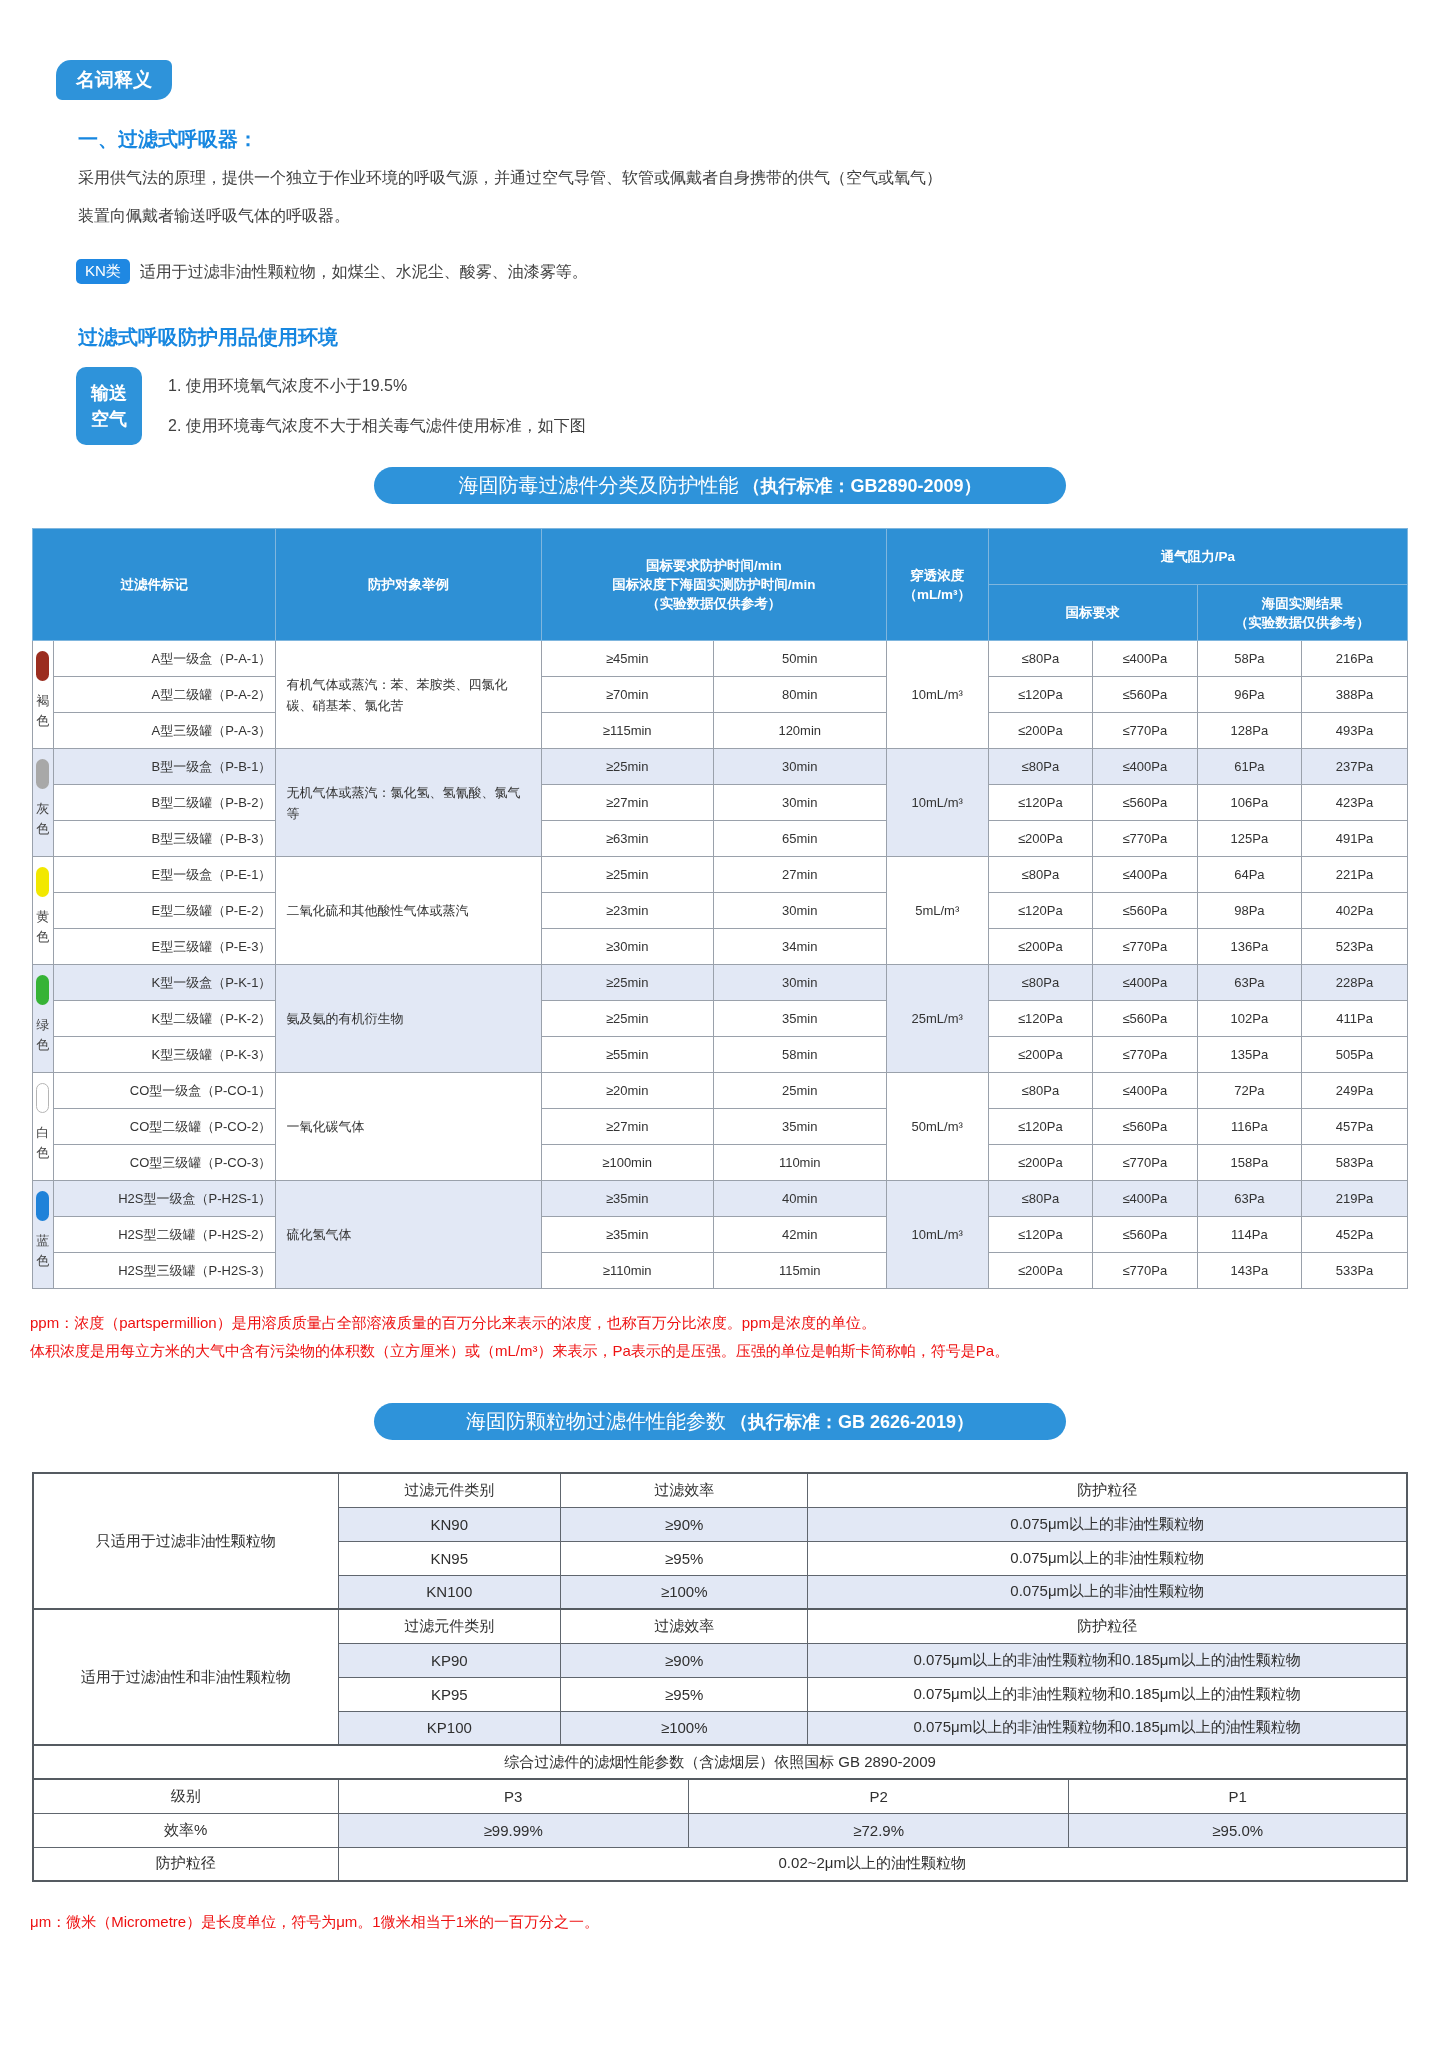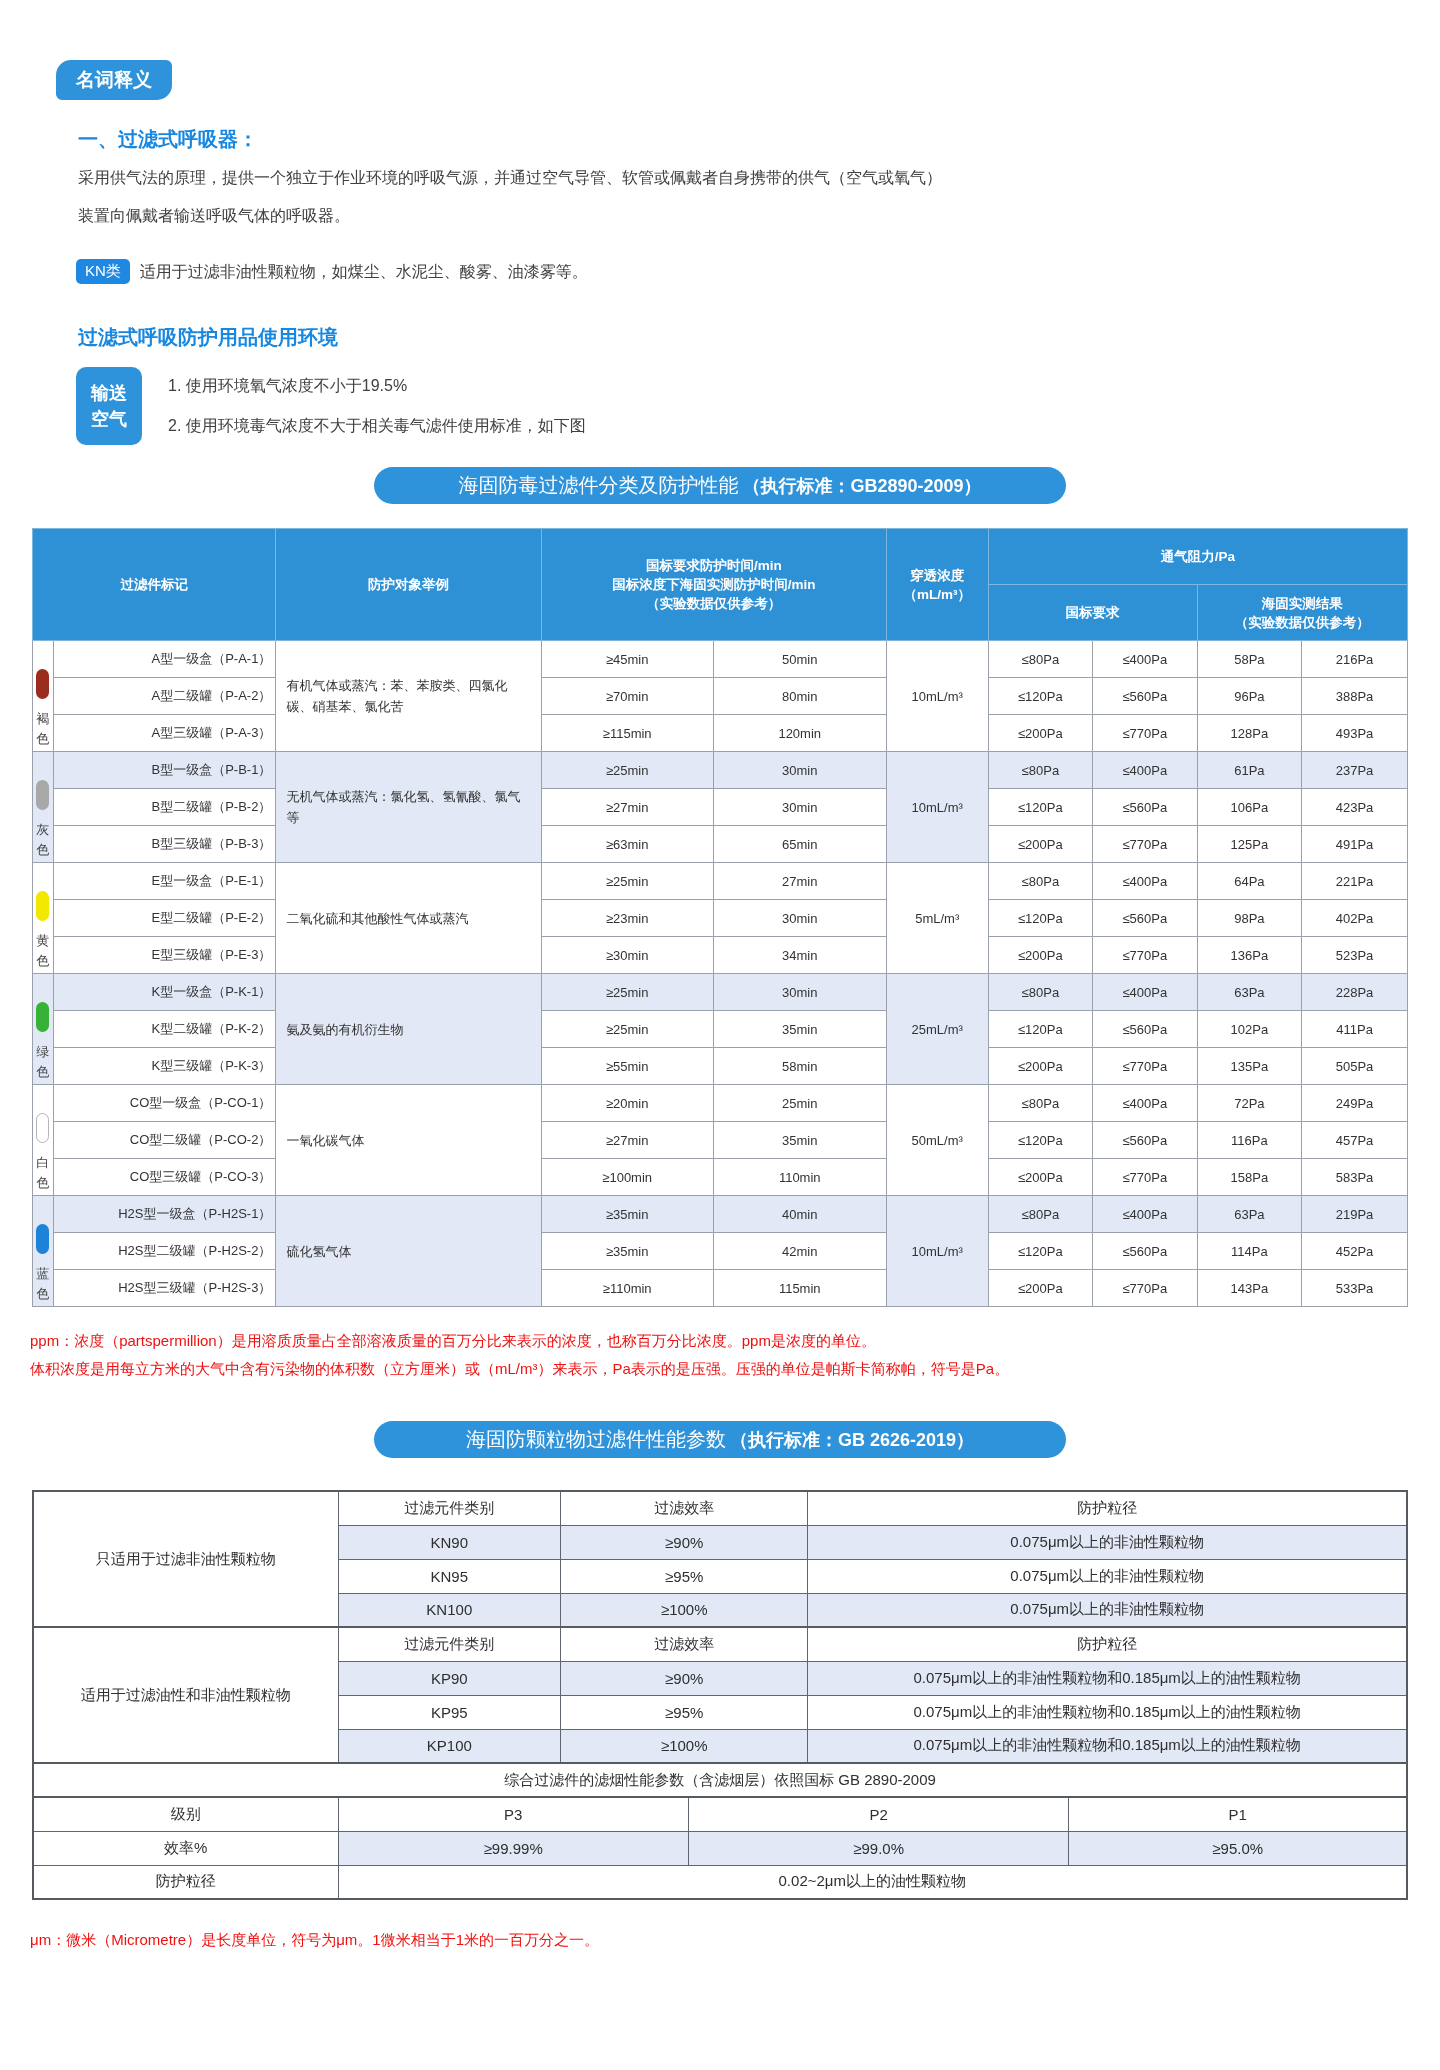--- a/index.html
+++ b/index.html
@@ -39,21 +39,21 @@
   .t1 th { background:#2e90d5; color:#fff; font-size:13.5px; font-weight:bold;
     border:1px solid #7fb6de; padding:4px 2px; }
   .t1 thead tr { height:56px; }
   .t1 th span { display:block; line-height:19px; }
   .t1 td { border:1px solid #9aa1ab; font-size:13px; color:#333; text-align:center;
     background:#fff; padding:2px 4px; }
   .t1 tbody tr { height:36px; }
   .t1 td.name { text-align:right; padding-left:28px; }
   .t1 td.object { text-align:left; padding:4px 10px; line-height:21px; }
   .t1 tr.stripe td { background:#e2e8f5; }
-  .t1 td.color-cell { padding:24px 0 2px; vertical-align:top; }
+  .t1 td.color-cell { padding:6px 0 2px; vertical-align:top; }
   .pill { display:block; width:13px; height:30px; border-radius:7px; margin:4px auto 10px; }
   .pill-outline { border:1px solid #b5b5b5; }
   .vtext { display:inline-block; width:1.1em; word-break:break-all; line-height:20px;
     font-size:13px; color:#444; }
 
   
   .red-note { margin:20px 0 0 30px; color:#ee1111; font-size:15px; line-height:28px; }
   .red-note-bottom { margin:26px 0 0 30px; }
 
   
@@ -412,21 +412,21 @@
       </tr>
       <tr class="thick">
         <td>级别</td>
         <td colspan="2">P3</td>
         <td colspan="2">P2</td>
         <td>P1</td>
       </tr>
       <tr>
         <td>效率%</td>
         <td class="cell-stripe" colspan="2">≥99.99%</td>
-        <td class="cell-stripe" colspan="2">≥99.0%</td>
+        <td class="cell-stripe" colspan="2">≥72.9%</td>
         <td class="cell-stripe">≥95.0%</td>
       </tr>
       <tr>
         <td>防护粒径</td>
         <td colspan="5">0.02~2μm以上的油性颗粒物</td>
       </tr>
     </tbody>
   </table>
 
   <p class="red-note red-note-bottom">μm：微米（Micrometre）是长度单位，符号为μm。1微米相当于1米的一百万分之一。</p>

